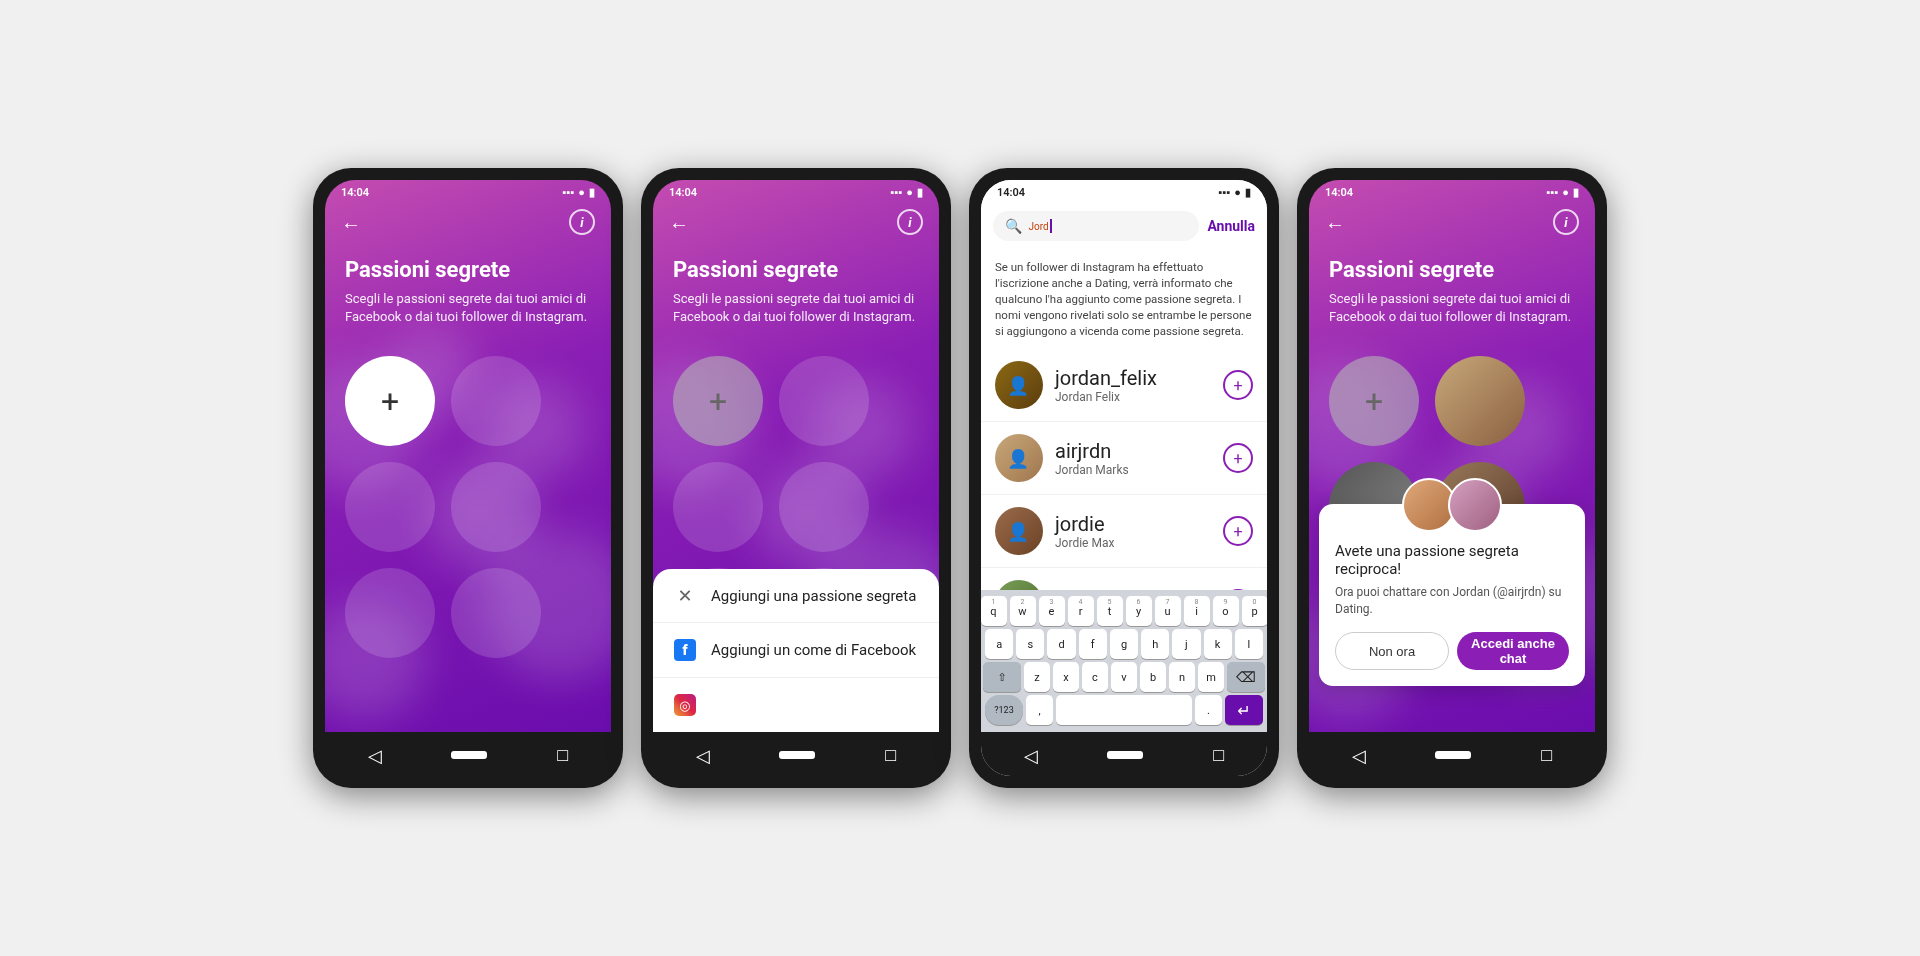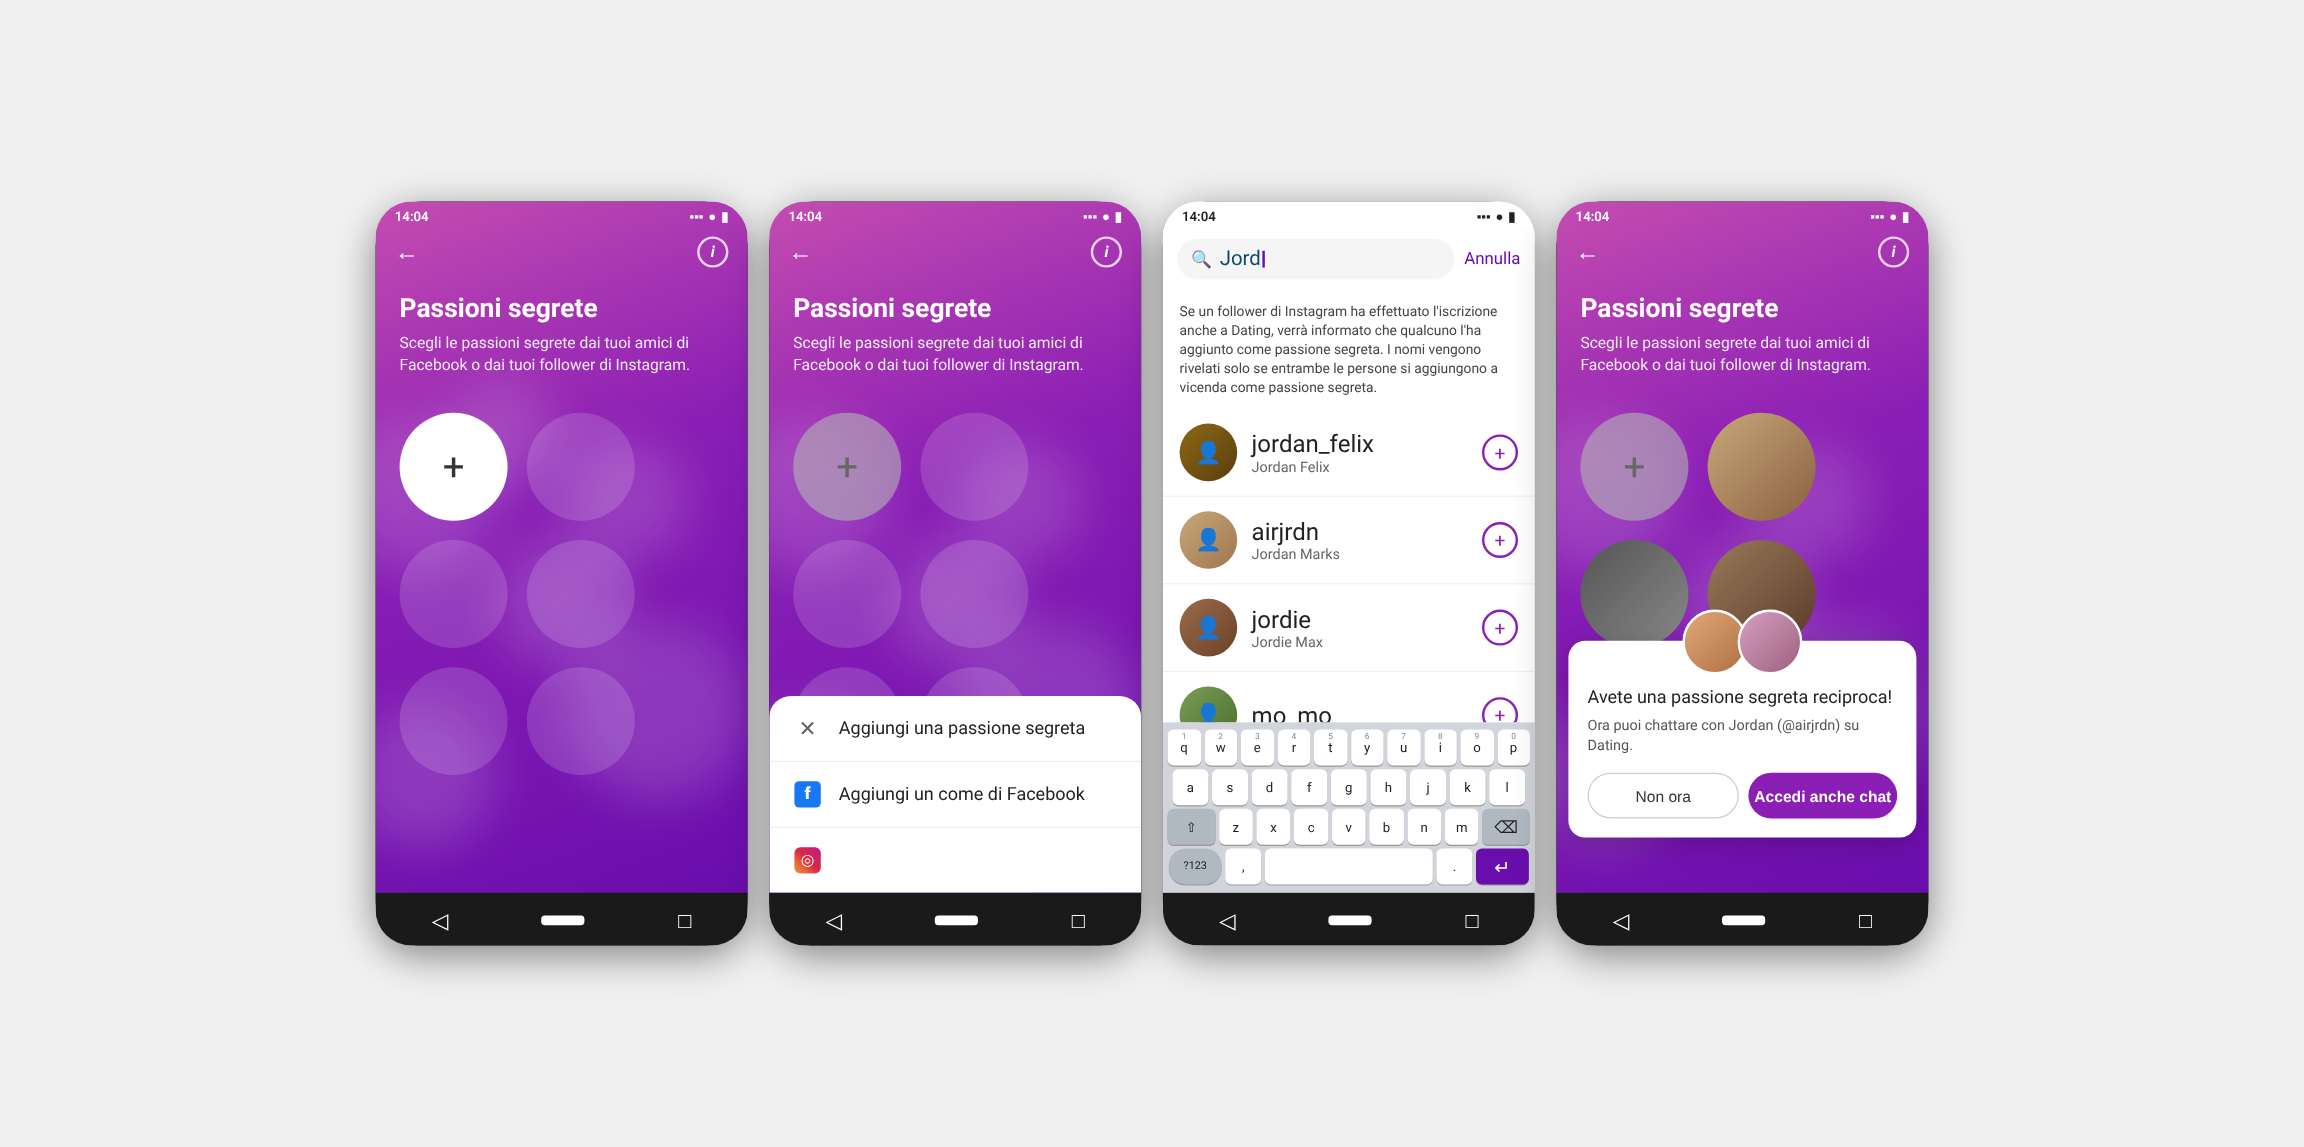--- a/index.html
+++ b/index.html
@@ -18,21 +18,21 @@
       display: flex;
       gap: 18px;
       align-items: center;
     }
 
     .phone {
       width: 310px;
       height: 620px;
       background: #1a1a1a;
       border-radius: 38px;
-      padding: 0;
+      padding: 12px;
       box-shadow: 0 8px 32px rgba(0,0,0,0.45);
       position: relative;
       flex-shrink: 0;
     }
 
     .phone-inner {
       width: 100%;
       height: 100%;
       border-radius: 30px;
       overflow: hidden;
@@ -275,41 +275,41 @@
       padding: 7px 12px;
       gap: 6px;
     }
 
     .search-icon {
       color: #888;
       font-size: 14px;
     }
 
     .search-text {
-      font-size: 17px;
-      color: #0c4a6e;
+      font-size: 10px;
+      color: #c2410c;
       display: flex;
       align-items: center;
     }
 
     .cursor-blink {
       display: inline-block;
       width: 2px;
       height: 14px;
       background: #6a0dad;
       margin-left: 1px;
       vertical-align: middle;
     }
 
     .annulla-btn {
       color: #6a0dad;
       font-size: 14px;
       cursor: pointer;
       flex-shrink: 0;
-      font-weight: 400;
+      font-weight: 700;
     }
 
     
     .info-msg {
       background: white;
       padding: 10px 14px;
       font-size: 11.5px;
       color: #444;
       line-height: 1.4;
       flex-shrink: 0;

